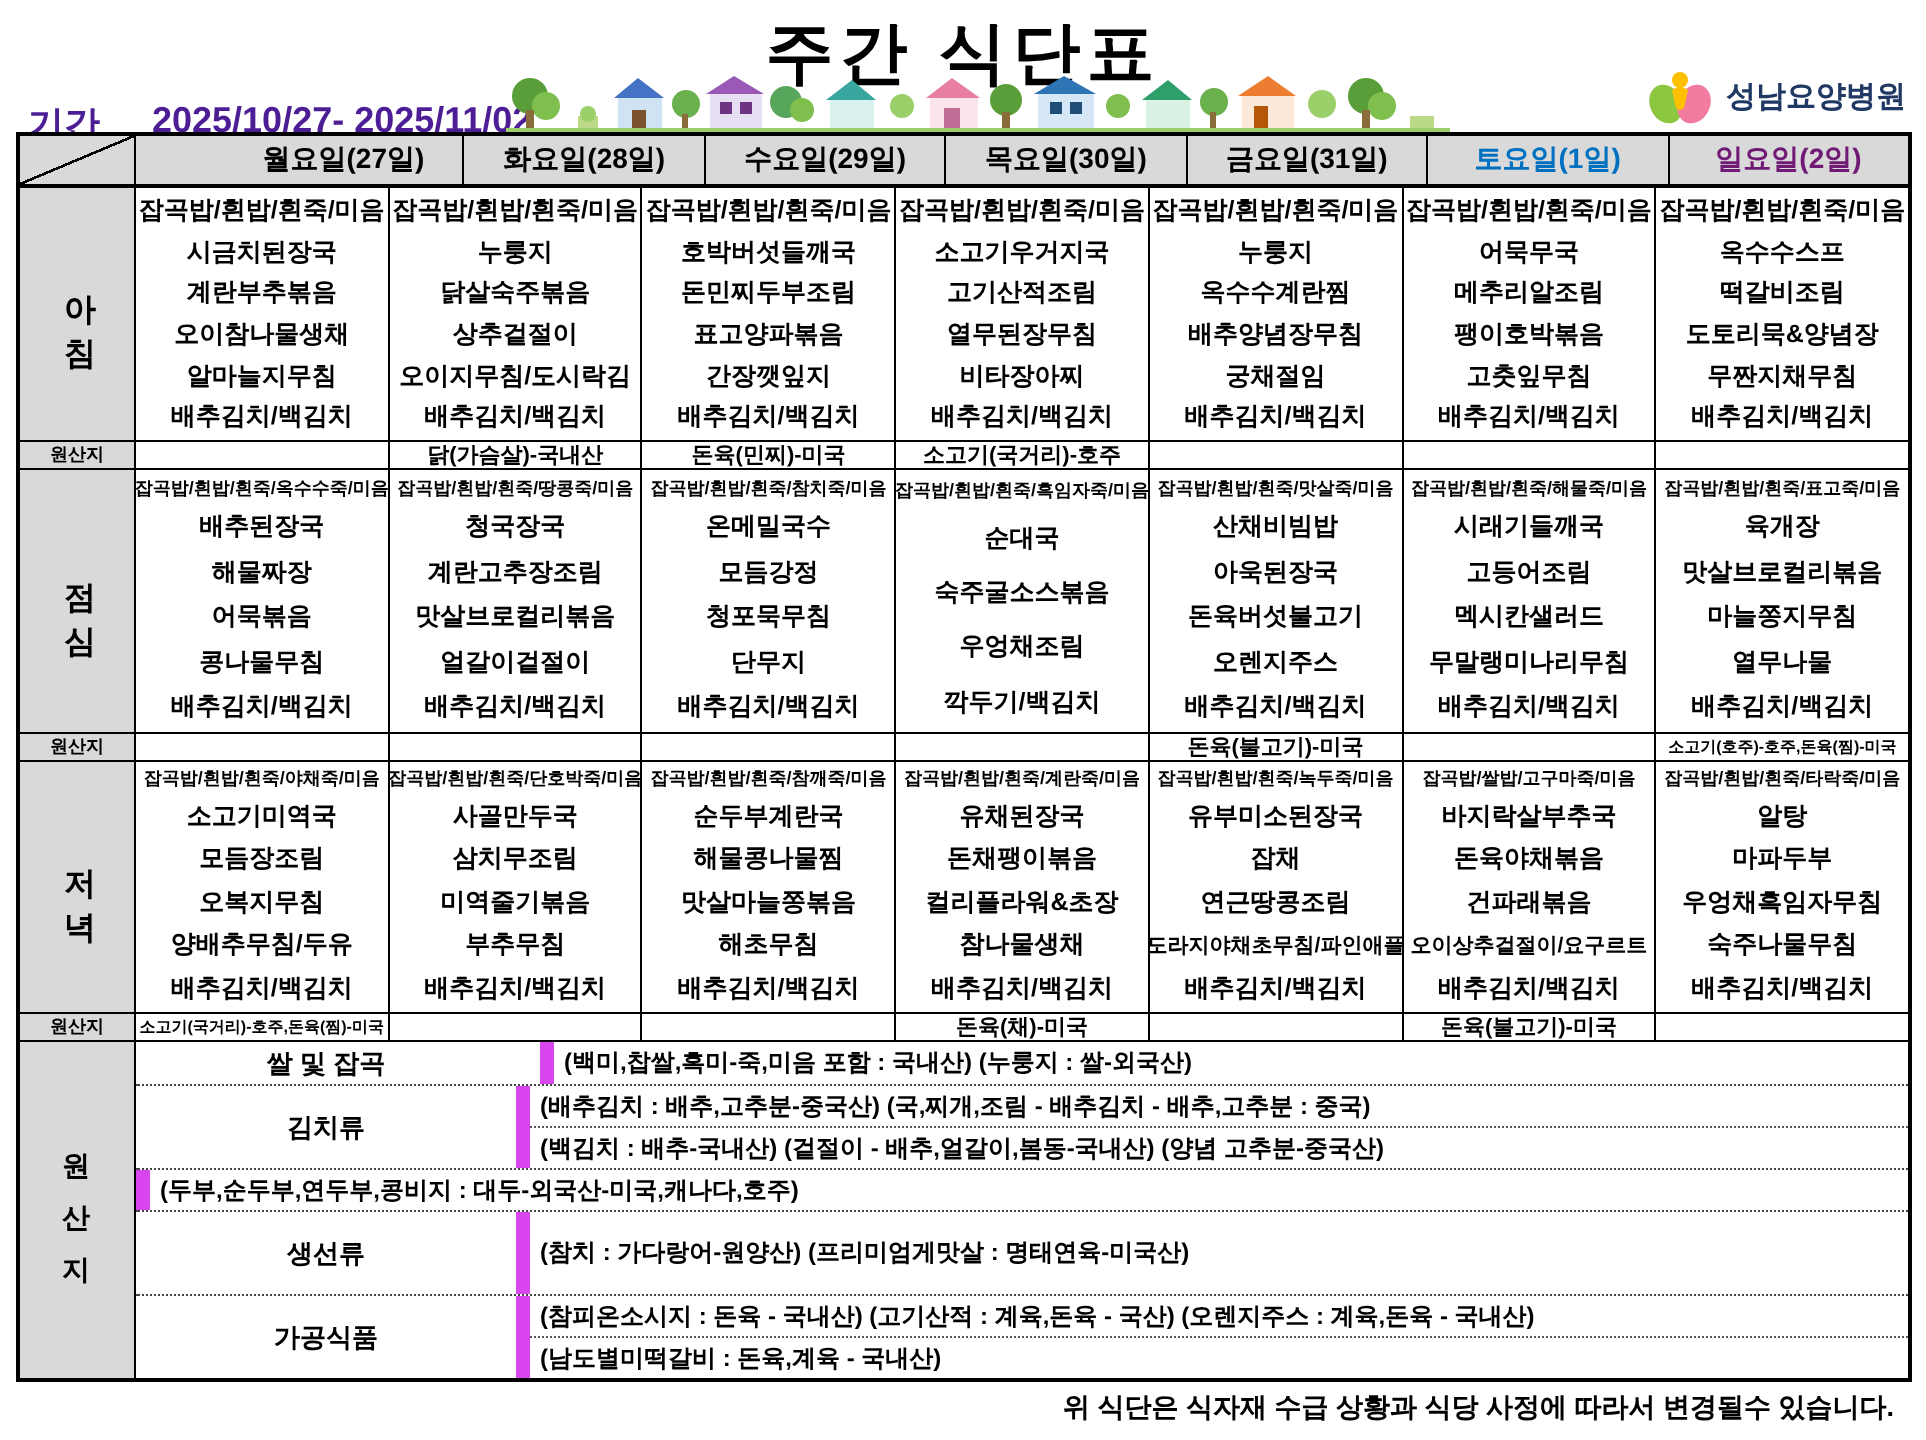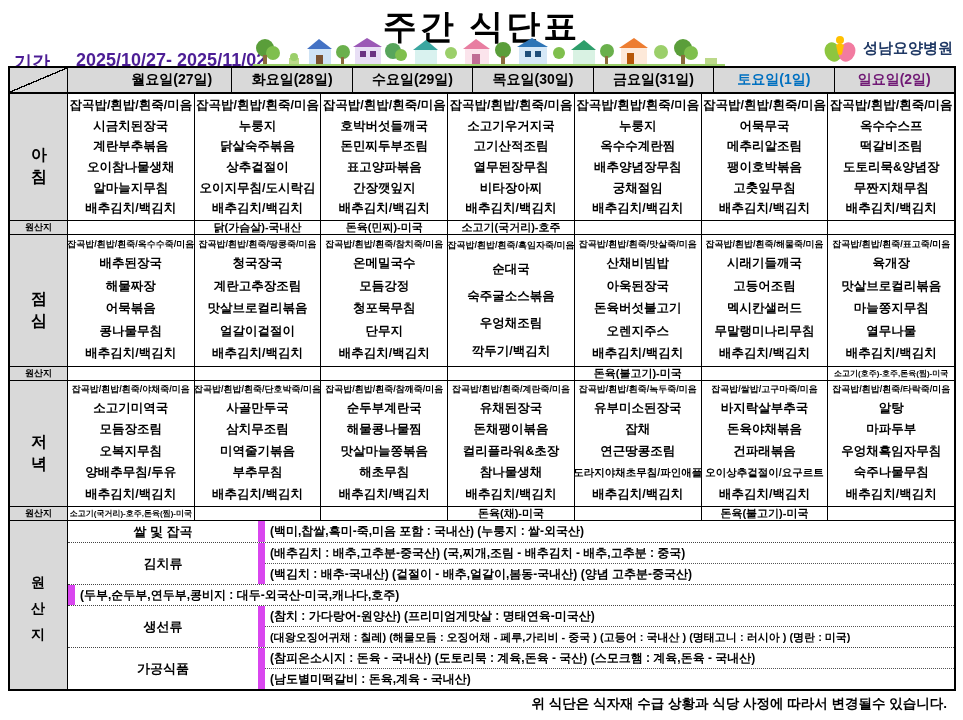--- a/index.html
+++ b/index.html
@@ -27,21 +27,21 @@
 
   .orow { display: flex; height: 14px; border-bottom: 1px solid #000; }
   .olabel { width: 57px; flex: 0 0 57px; background: #d9d9d9; display: flex; align-items: center; justify-content: center; font-size: 9px; font-weight: 700; }
   .ocell { flex: 1; border-left: 1px solid #000; display: flex; align-items: center; justify-content: center; font-size: 11px; font-weight: 700; white-space: nowrap; overflow: hidden; }
   .ocell.xs { font-size: 8px; }
 
   .bottom { display: flex; }
   .bb-label { width: 57px; flex: 0 0 57px; background: #d9d9d9; display: flex; align-items: center; justify-content: center; font-size: 14px; font-weight: 800; }
   .bb-rows { flex: 1; border-left: 1px solid #000; }
   .bb-row { display: flex; border-top: 1px dotted #444; }
-  .bb-row:first-child { border-top: none; }
+  .bb-row:first-child { border-top: none; gap: 12px; }
   .bb-cat { width: 190px; flex: 0 0 190px; display: flex; align-items: center; justify-content: center; font-size: 13px; font-weight: 700; }
   .bb-content { flex: 1; border-left: 7px solid #d946ef; display: flex; flex-direction: column; }
   .bb-line { flex: 1; display: flex; align-items: center; font-size: 12px; font-weight: 700; padding-left: 5px; white-space: nowrap; overflow: hidden; border-top: 1px dotted #555; }
   .bb-line:first-child { border-top: none; }
   .h21 { height: 21px; } .h42 { height: 42px; }
 
   .footer-note { position: absolute; top: 695px; right: 16px; font-size: 13.5px; font-weight: 700; }
 </style>
 </head>
 <body>
@@ -363,27 +363,26 @@
         </div>
         <div class="bb-row h21">
           <div class="bb-content">
             <div class="bb-line">(두부,순두부,연두부,콩비지 : 대두-외국산-미국,캐나다,호주)</div>
           </div>
         </div>
         <div class="bb-row h42">
           <div class="bb-cat">생선류</div>
           <div class="bb-content">
             <div class="bb-line">(참치 : 가다랑어-원양산) (프리미엄게맛살 : 명태연육-미국산)</div>
-            <div class="bb-line" style="font-size:11px">(대왕오징어귀채 : 칠레) (해물모듬 : 오징어채 - 페루,가리비 - 중국 ) (고등어 : 국내산 ) (명태고니 : 러시아 ) (명란 : 미국)</div>
           </div>
         </div>
         <div class="bb-row h42">
           <div class="bb-cat">가공식품</div>
           <div class="bb-content">
-            <div class="bb-line">(참피온소시지 : 돈육 - 국내산) (도토리묵 : 계육,돈육 - 국산) (스모크햄 : 계육,돈육 - 국내산)</div>
+            <div class="bb-line">(참피온소시지 : 돈육 - 국내산) (고기산적 : 계육,돈육 - 국산) (오렌지주스 : 계육,돈육 - 국내산)</div>
             <div class="bb-line">(남도별미떡갈비 : 돈육,계육 - 국내산)</div>
           </div>
         </div>
       </div>
     </div>
 
   </div>
 
   <div class="footer-note">위 식단은 식자재 수급 상황과 식당 사정에 따라서  변경될수 있습니다.</div>
 

